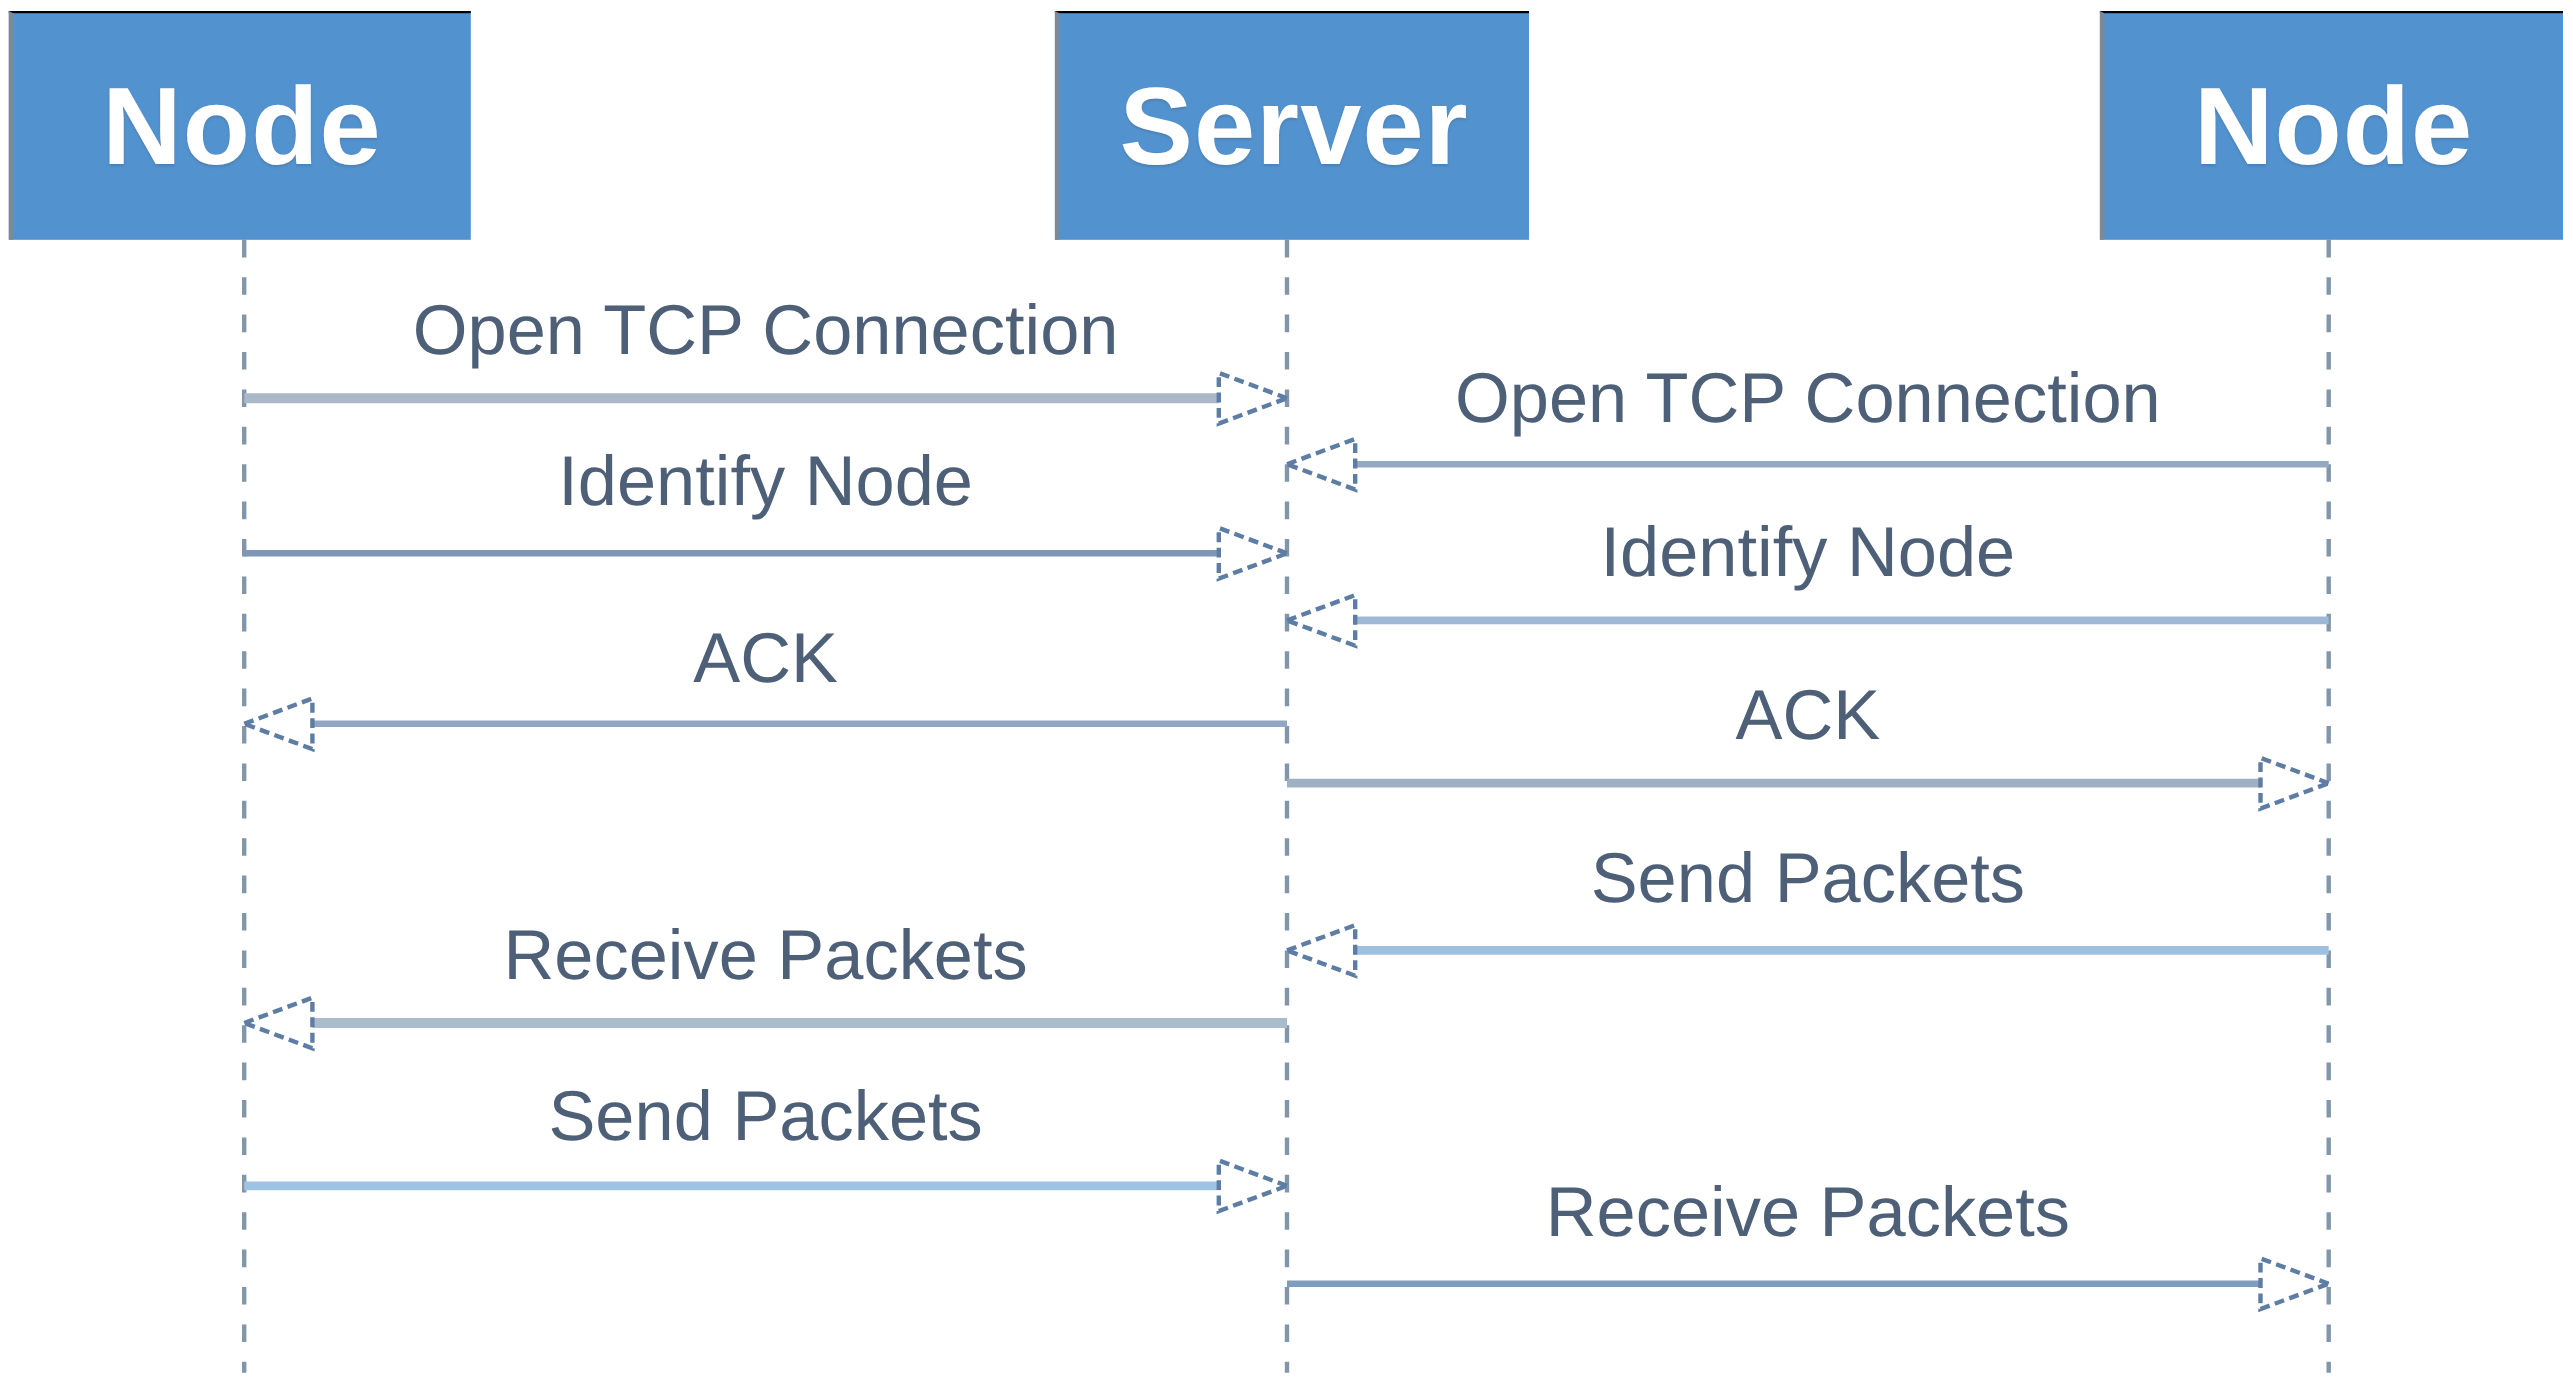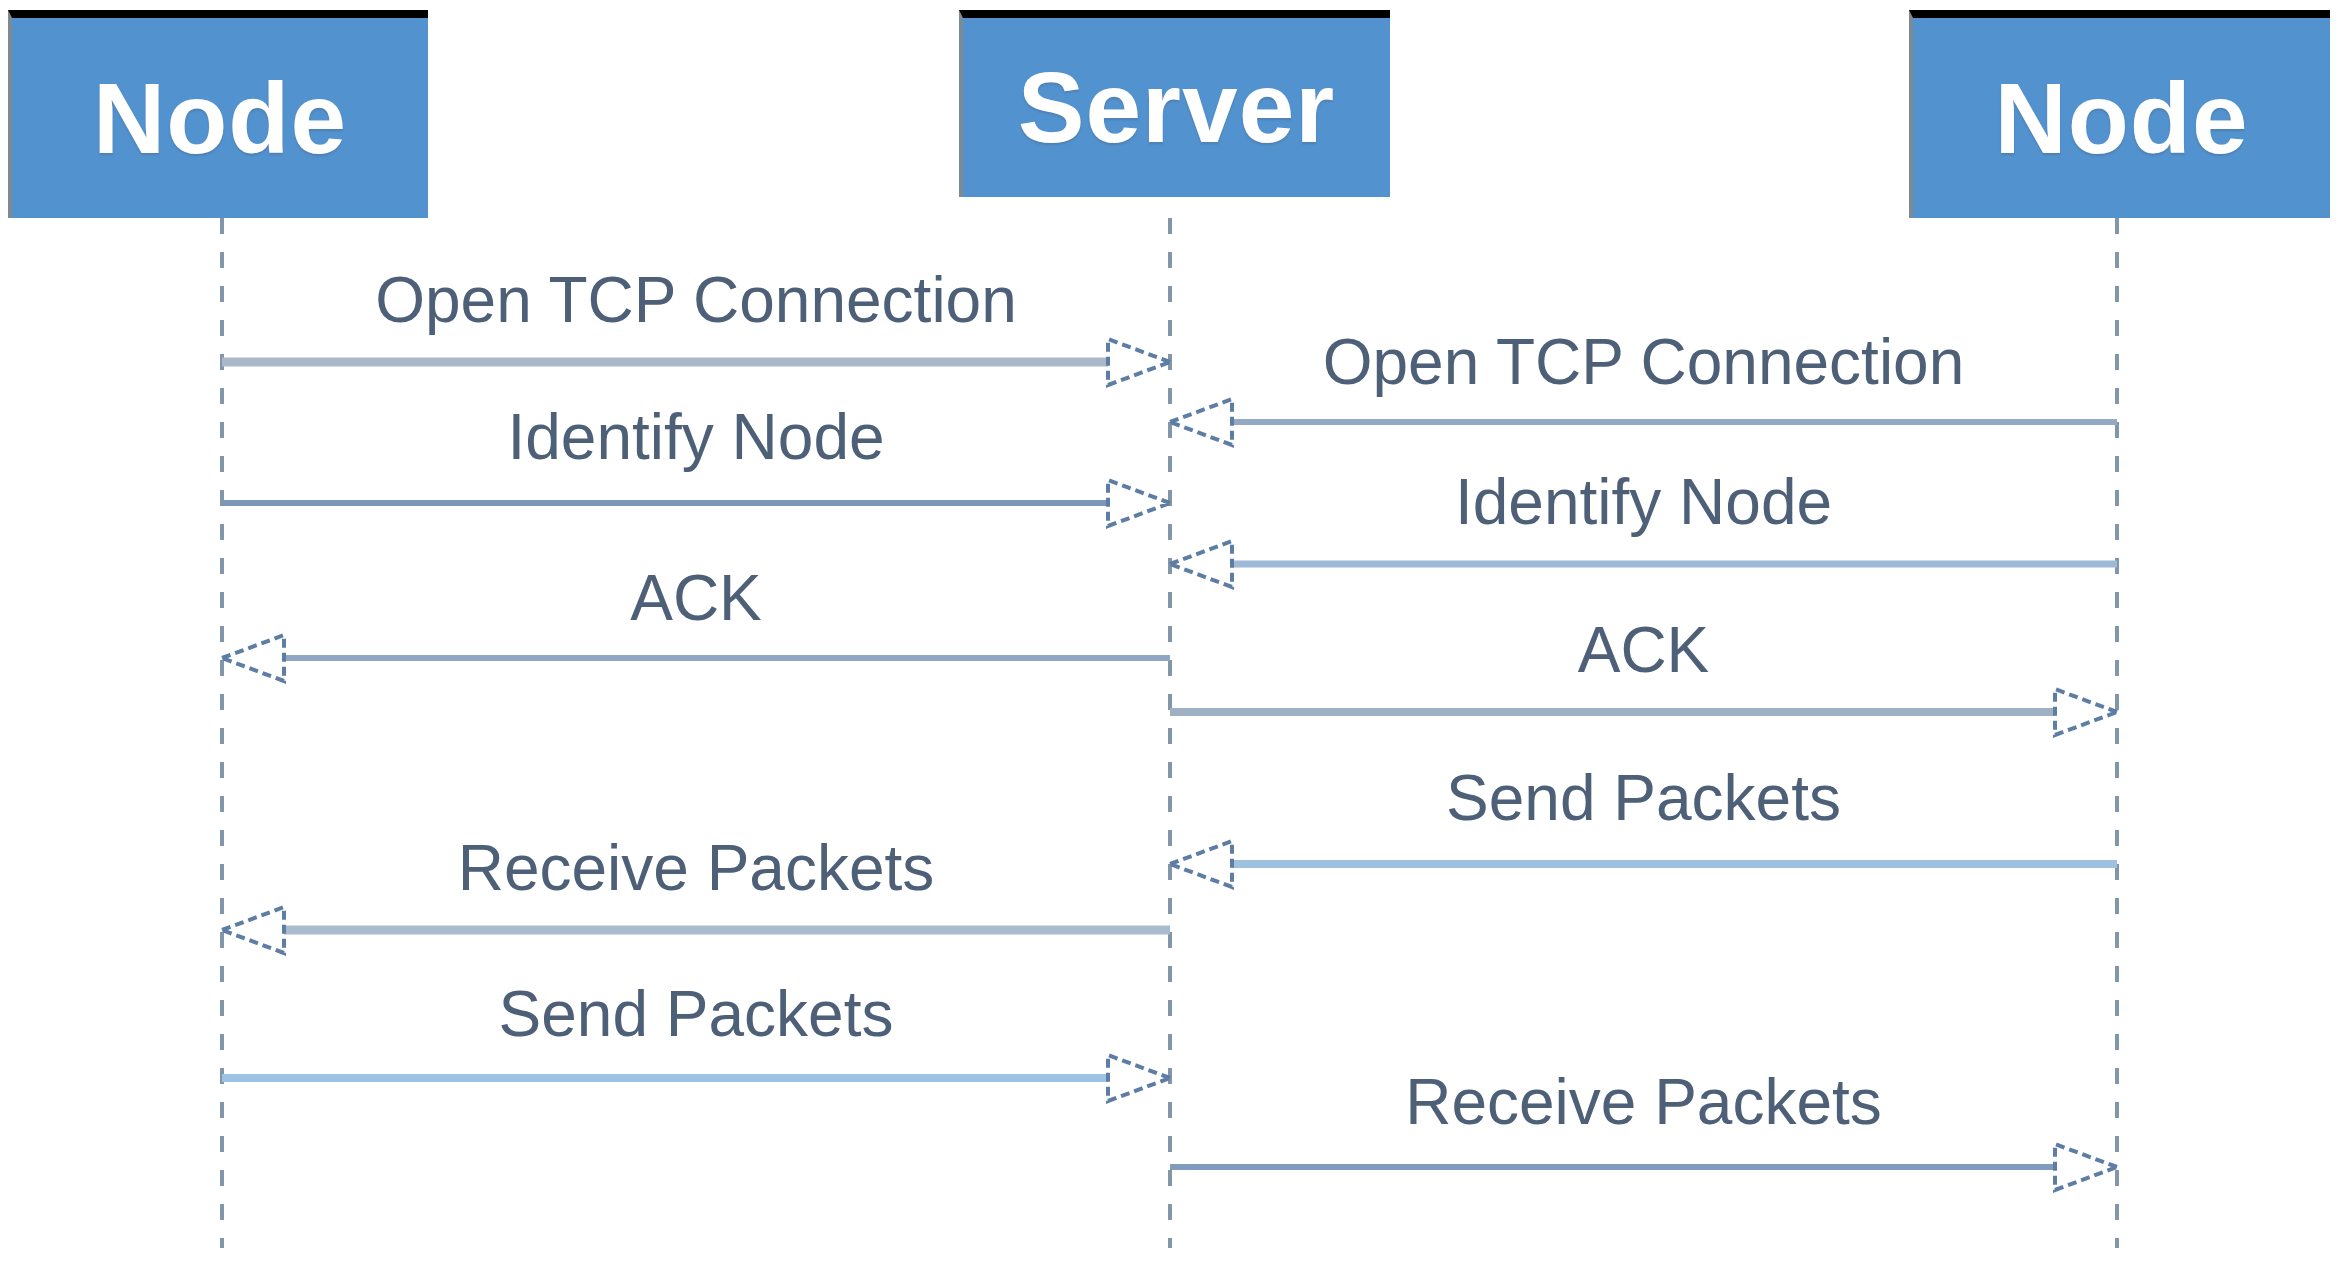--- a/index.html
+++ b/index.html
@@ -7,21 +7,21 @@
     position:relative;
     width:2339px;height:1271px;
     background:#ffffff;
     font-family:"Liberation Sans", sans-serif;
     overflow:hidden;
   }
   #vector-layer{position:absolute;left:0;top:0;}
   .actor-box{
     position:absolute;
     box-sizing:border-box;
-    border-top:8px solid #000000;
+    border-top:2px solid #000000;
     border-left:4px solid #7d8a94;
     display:flex;align-items:center;justify-content:center;
     font-weight:bold;
     font-size:100px;
     letter-spacing:1px;
     text-shadow:0 2px 2px rgba(70,80,90,.25);
   }
   .msg-label{
     position:absolute;
     transform:translate(-50%,-50%);
@@ -56,21 +56,21 @@
       <path d="M 222 930 L 284 907 L 284 953 Z" fill="#ffffff" stroke="#5d7da4" stroke-width="4" stroke-dasharray="9 5" stroke-linejoin="miter"></path>
       <line x1="222" y1="1078" x2="1108" y2="1078" stroke="#9cc3e4" stroke-width="8"></line>
       <path d="M 1170 1078 L 1108 1055 L 1108 1101 Z" fill="#ffffff" stroke="#5d7da4" stroke-width="4" stroke-dasharray="9 5" stroke-linejoin="miter"></path>
       <line x1="1170" y1="1167" x2="2055" y2="1167" stroke="#7f9cbe" stroke-width="6"></line>
       <path d="M 2117 1167 L 2055 1144 L 2055 1190 Z" fill="#ffffff" stroke="#5d7da4" stroke-width="4" stroke-dasharray="9 5" stroke-linejoin="miter"></path>
     </svg>
   <div id="actor-layer">
       <div class="actor-box" style="left: 8px; top: 10px; width: 420px; height: 208px; background: rgb(82, 146, 207); color: rgb(255, 255, 255);">
         <span>Node</span>
       </div>
-      <div class="actor-box" style="left: 959px; top: 10px; width: 431px; height: 187px; background: rgb(82, 146, 207); color: rgb(255, 255, 255);">
+      <div class="actor-box" style="left: 959px; top: 10px; width: 431px; height: 208px; background: rgb(82, 146, 207); color: rgb(255, 255, 255);">
         <span>Server</span>
       </div>
       <div class="actor-box" style="left: 1909px; top: 10px; width: 421px; height: 208px; background: rgb(82, 146, 207); color: rgb(255, 255, 255);">
         <span>Node</span>
       </div>
     </div>
   <div id="label-layer">
       <div class="msg-label" style="left: 696px; top: 300px; color: rgb(77, 96, 120);">Open TCP Connection</div>
       <div class="msg-label" style="left: 1643.5px; top: 362px; color: rgb(77, 96, 120);">Open TCP Connection</div>
       <div class="msg-label" style="left: 696px; top: 437px; color: rgb(77, 96, 120);">Identify Node</div>

